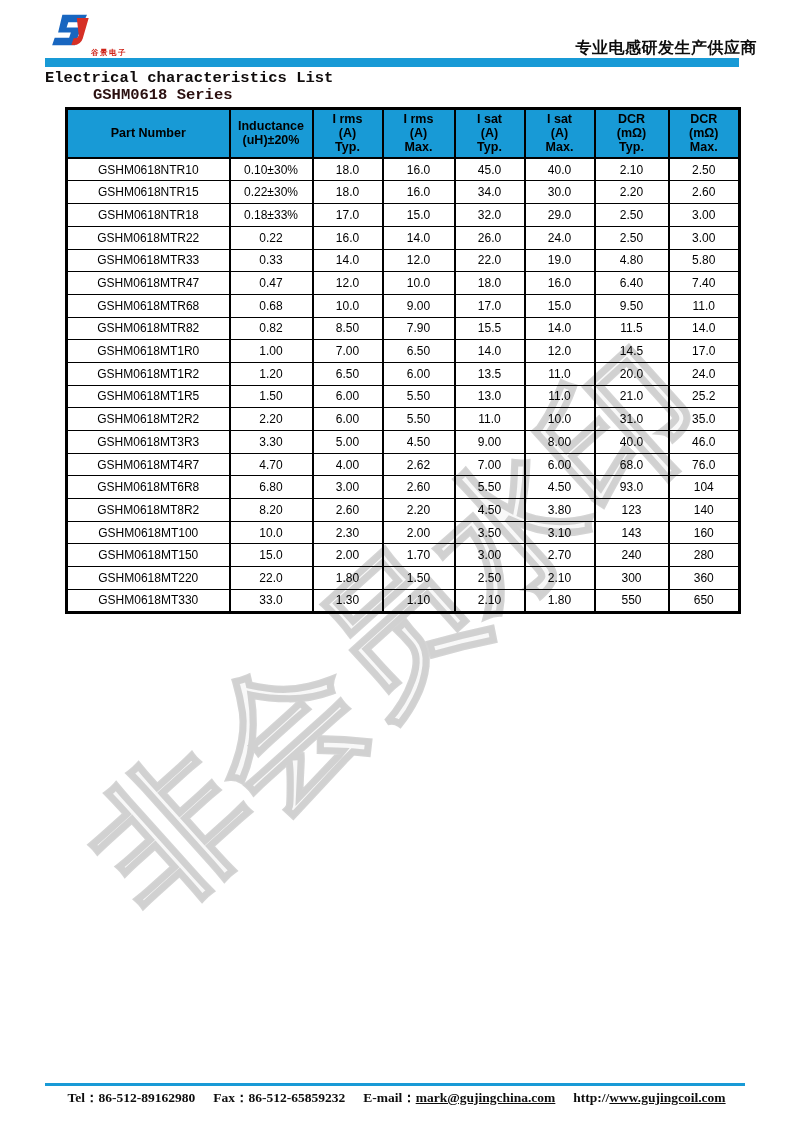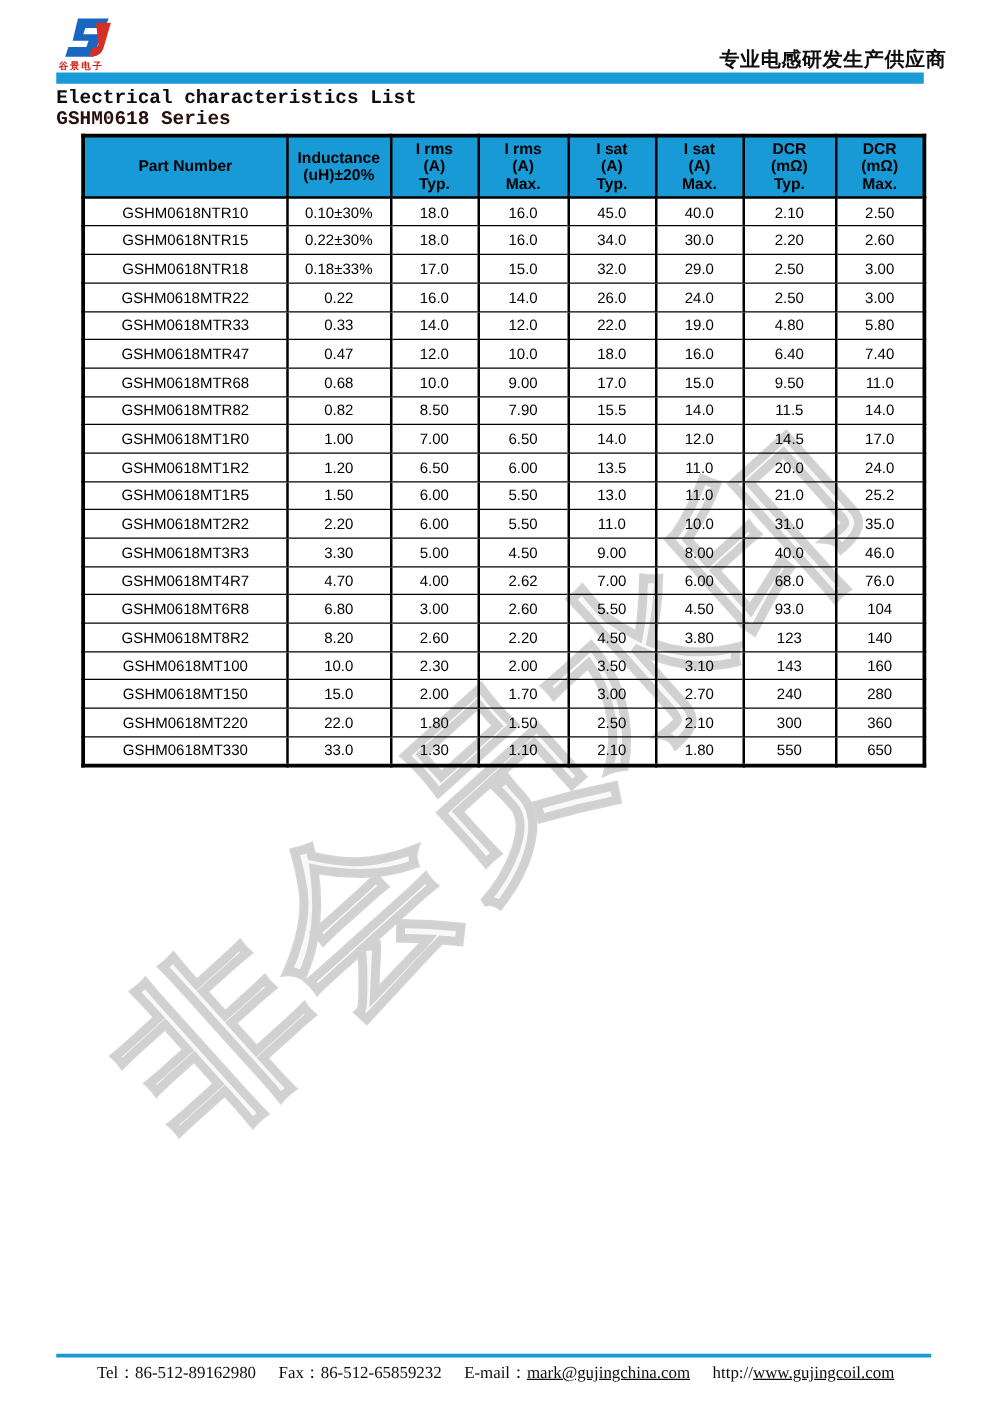--- a/index.html
+++ b/index.html
@@ -9,38 +9,38 @@
     position: relative; overflow: hidden;
     font-family: "Liberation Sans", sans-serif;
     color: #111;
   }
 
   
   .logo { position: absolute; left: 47px; top: 13px; z-index: 2; }
   .logo svg { width: 46px; height: 34px; display: block; }
   .logo-caption {
     margin-top: 1px; color: #cf2318; font-size: 7.5px; font-weight: bold;
-    letter-spacing: 1.5px; white-space: nowrap;
+    letter-spacing: 1.5px; white-space: nowrap; margin-left: 44px;
   }
   .tagline {
     position: absolute; right: 36px; top: 38px; z-index: 2;
     font-size: 16px; font-weight: bold; color: #0d0d0d; letter-spacing: 0.5px;
   }
   .blue-bar {
     position: absolute; left: 45px; top: 58px; width: 694px; height: 9px;
     background: #189ad6;
   }
 
   
   .title, .subtitle {
     position: absolute; left: 45px; z-index: 2;
     font-family: Liberation Mono, monospace; font-weight: bold; font-size: 15.5px;
   }
   .title { top: 69px; color: #100c0c; }
-  .subtitle { top: 86px; color: #2a0f0f; }
+  .subtitle { top: 86px; color: #2a0f0f; margin-left: 48px; }
 
   
   .watermark {
     position: absolute; left: 398px; top: 632px; z-index: 0;
     transform: translate(-50%, -50%) rotate(-42deg);
     font-size: 150px; font-weight: bold; white-space: nowrap;
     color: rgba(210, 210, 210, 0.16);
     -webkit-text-stroke: 2.5px rgba(176, 176, 176, 0.55);
     pointer-events: none; user-select: none;
   }
@@ -67,21 +67,21 @@
   
   .footer-rule {
     position: absolute; left: 45px; top: 1083px; width: 700px; height: 2.5px;
     background: #189ad6;
   }
   .footer {
     position: absolute; left: 0; top: 1089px; width: 793px; z-index: 2;
     text-align: center; font-family: "Liberation Serif", serif;
     font-size: 13.5px; color: #0d0d0d; white-space: nowrap;
   }
-  .footer .grp { margin: 4px 9px; }
+  .footer .grp { margin: 4px 9px; font-weight: bold; }
   .footer .lnk { text-decoration: underline; }
 </style>
 </head>
 <body>
 
 <div class="logo">
   <svg viewBox="0 0 50 40" aria-hidden="true">
     <path d="M16 2 H45 L41 11 H23 L21 17 H38 L31 38 H4 L7 29 H24 L26 23 H11 Z" fill="#1866c0"></path>
     <path d="M33 6 H47 L40 30 Q37 39 26.5 37.5 L29.5 29.5 Q34 30.5 35.3 26.5 Z" fill="#d63026"></path>
   </svg>

